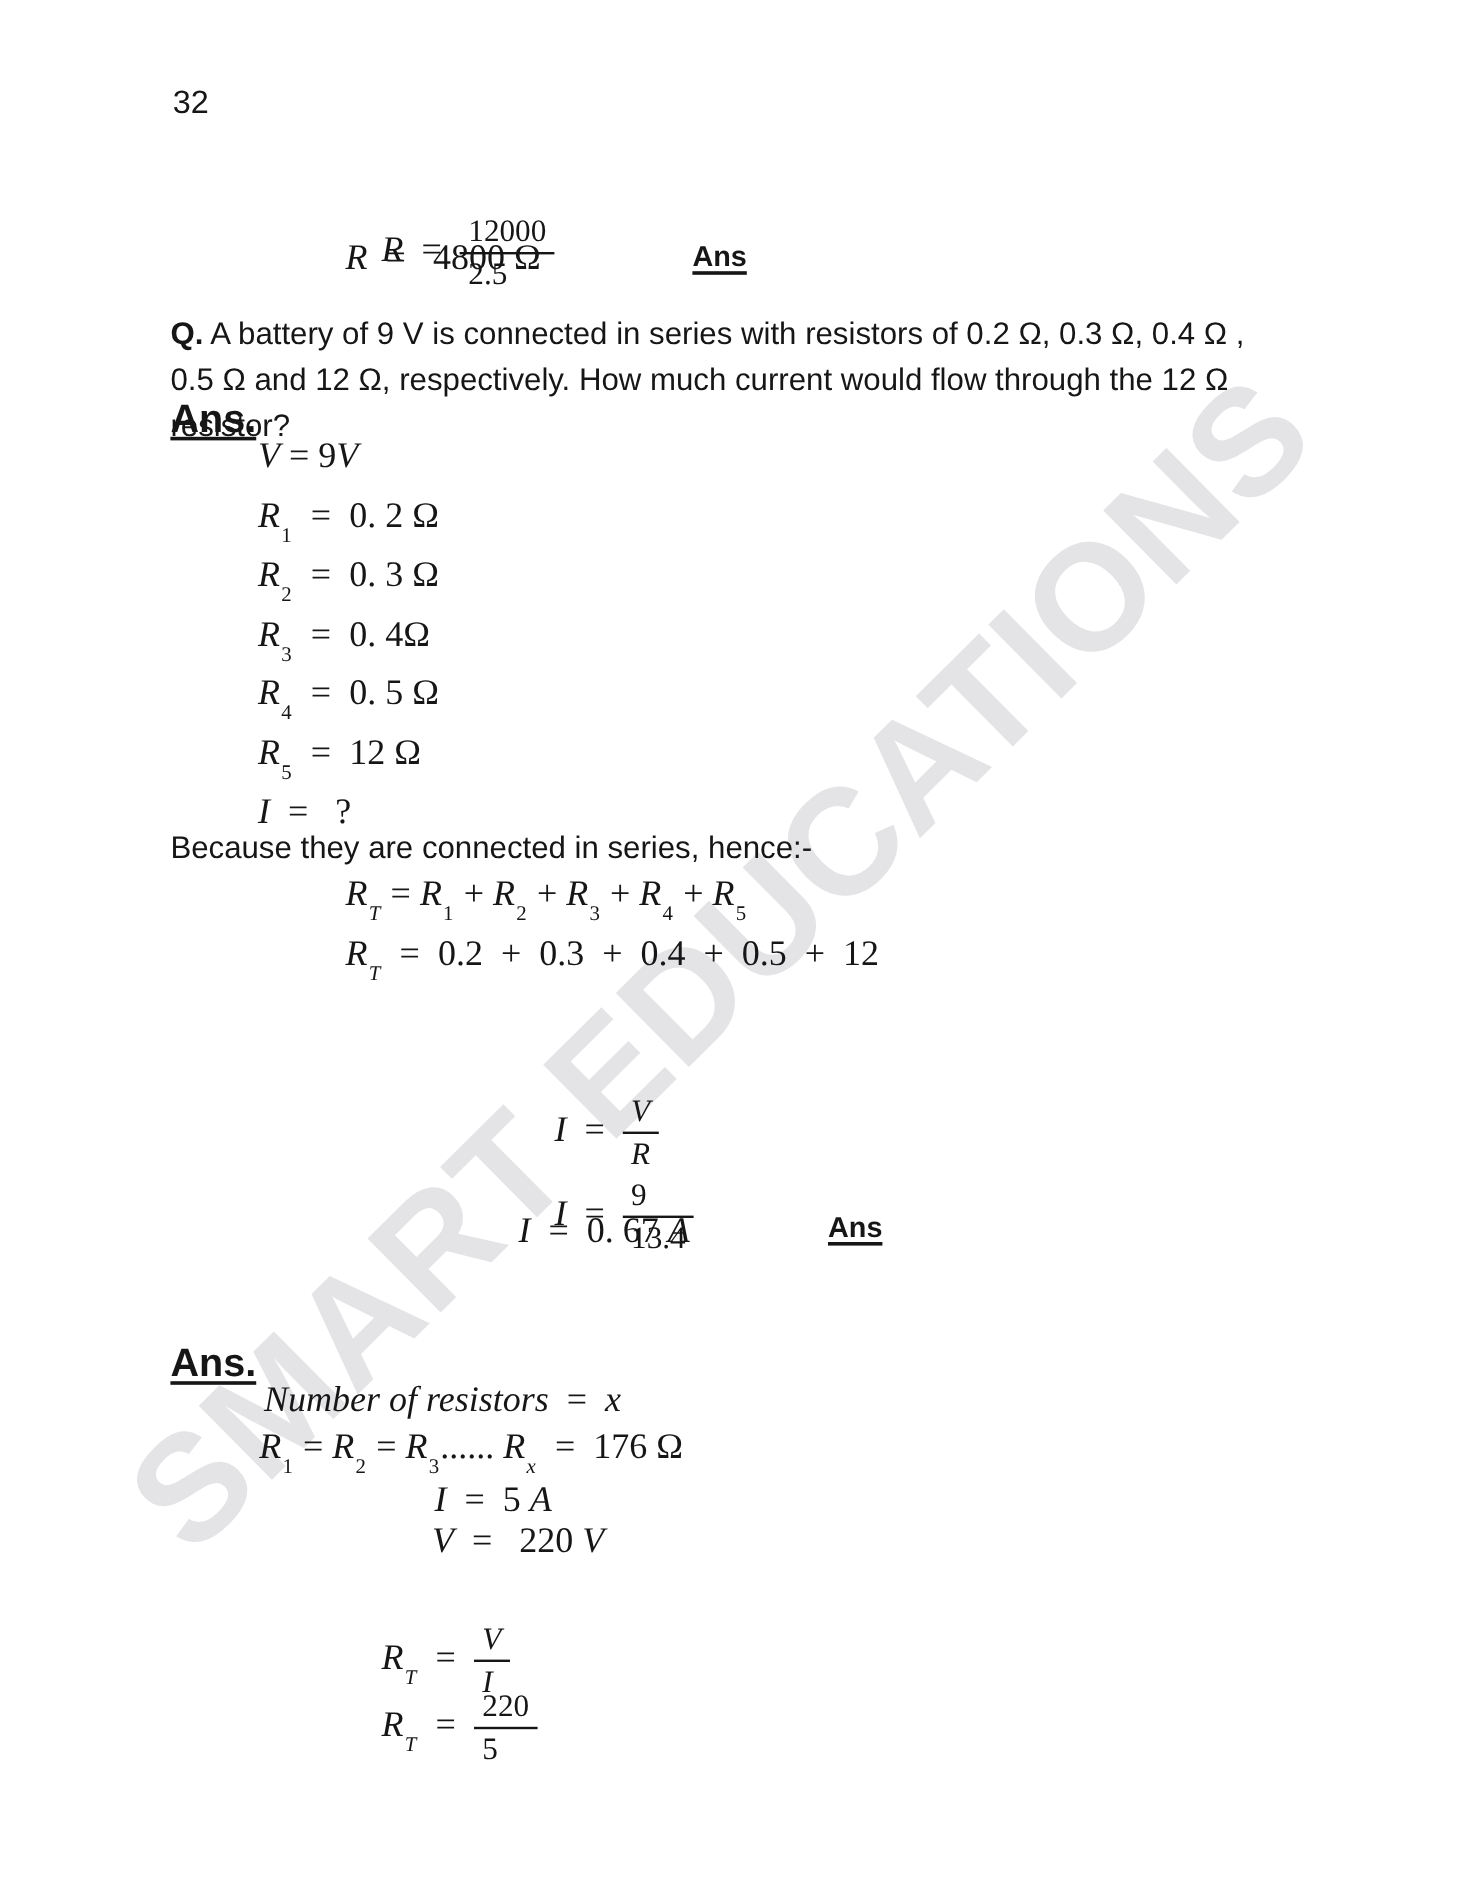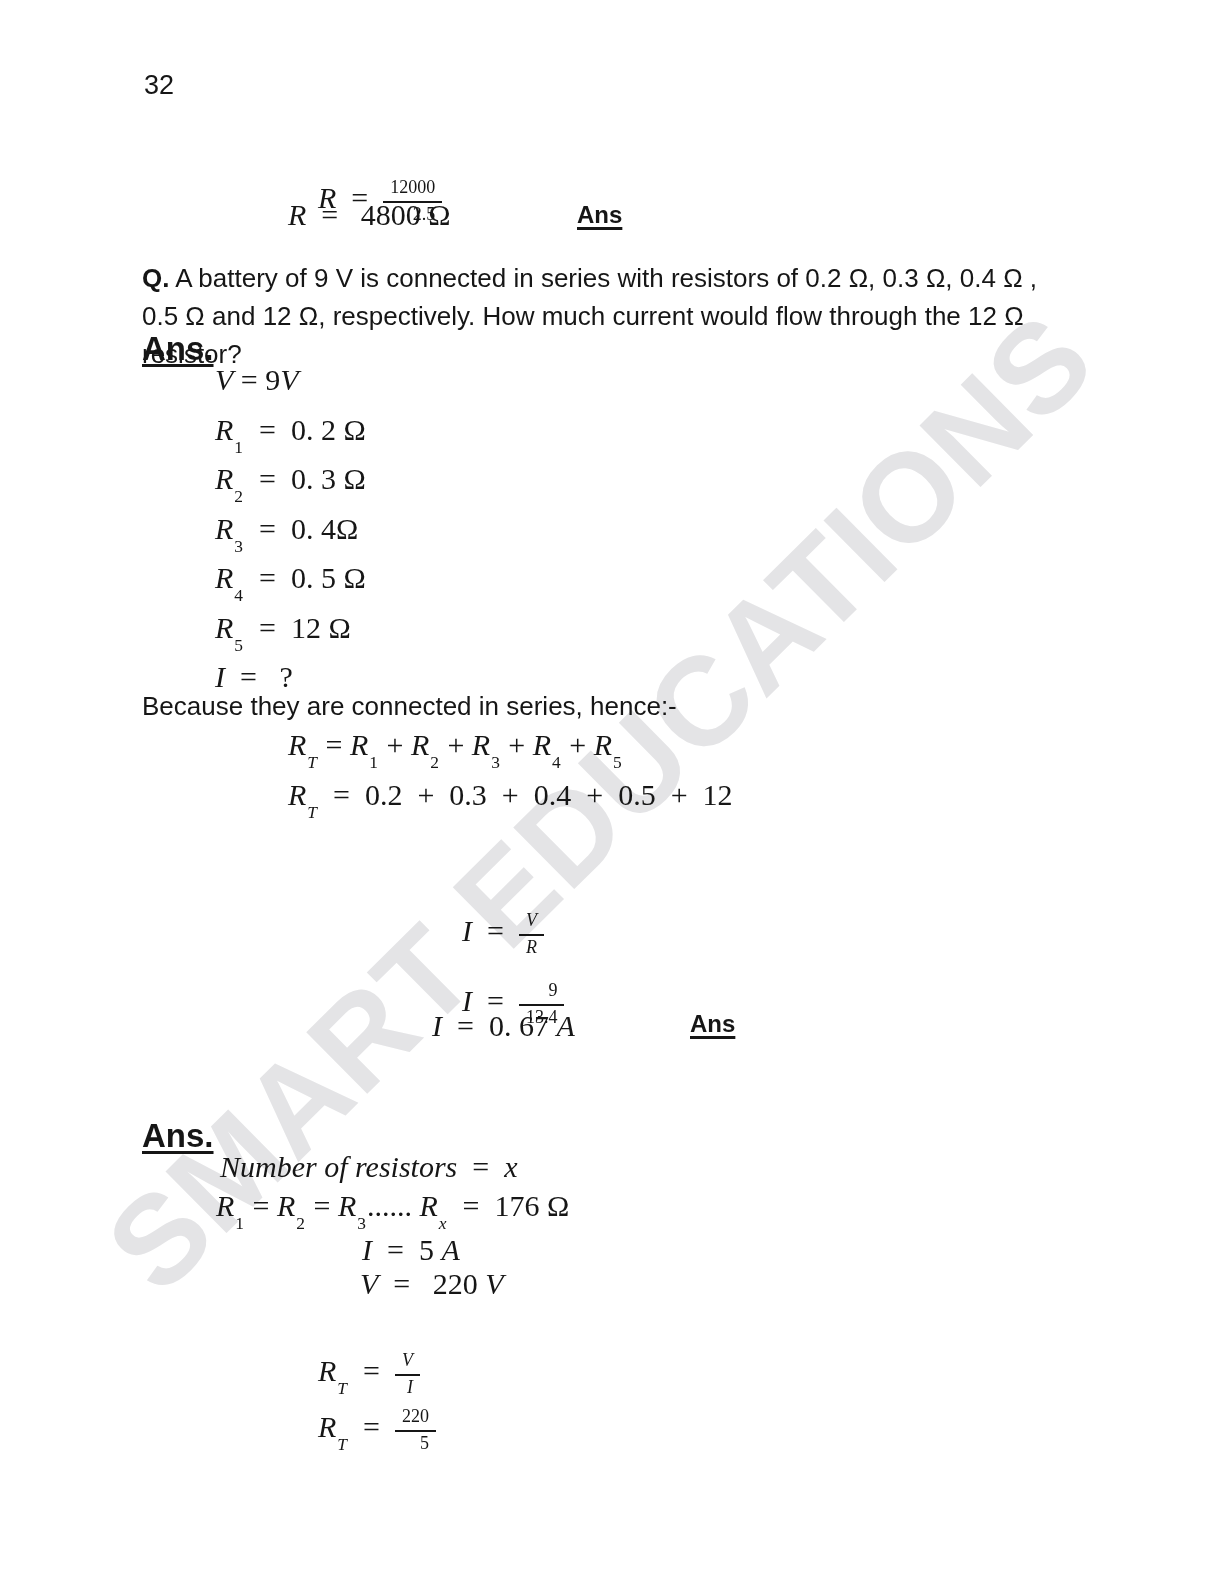--- a/index.html
+++ b/index.html
@@ -23,22 +23,22 @@
   .ansu{font-family:"Liberation Sans",sans-serif;font-weight:700;font-size:33px;
         text-decoration:underline;text-decoration-thickness:2.5px;text-underline-offset:4px;}
   .ansu.big{font-size:24px;}
 
   
   .m{font-family:Liberation Serif, serif;font-size:30px;line-height:36px;white-space:pre;}
   .m .it, .it{font-style:italic;}
   .msub{display:inline-block;font-size:58%;transform:translateY(0.72em);margin:0 1px;}
   .grow{height:49.5px;}
 
-  .frac{display:inline-flex;flex-direction:column;align-items:stretch;text-align:right;
-        vertical-align:middle;font-size:18px;line-height:1.2;}
+  .frac{display:inline-flex;flex-direction:column;align-items:stretch;text-align:left;
+        vertical-align:middle;font-size:26px;line-height:1.2;}
   .fnum{border-bottom:2.5px solid var(--ink);padding:0 7px 2px;}
   .fden{padding:1px 7px 0;}
 </style>
 </head>
 <body>
 
 <div class="page">
 
   <div class="watermark">SMART EDUCATIONS</div>
 

